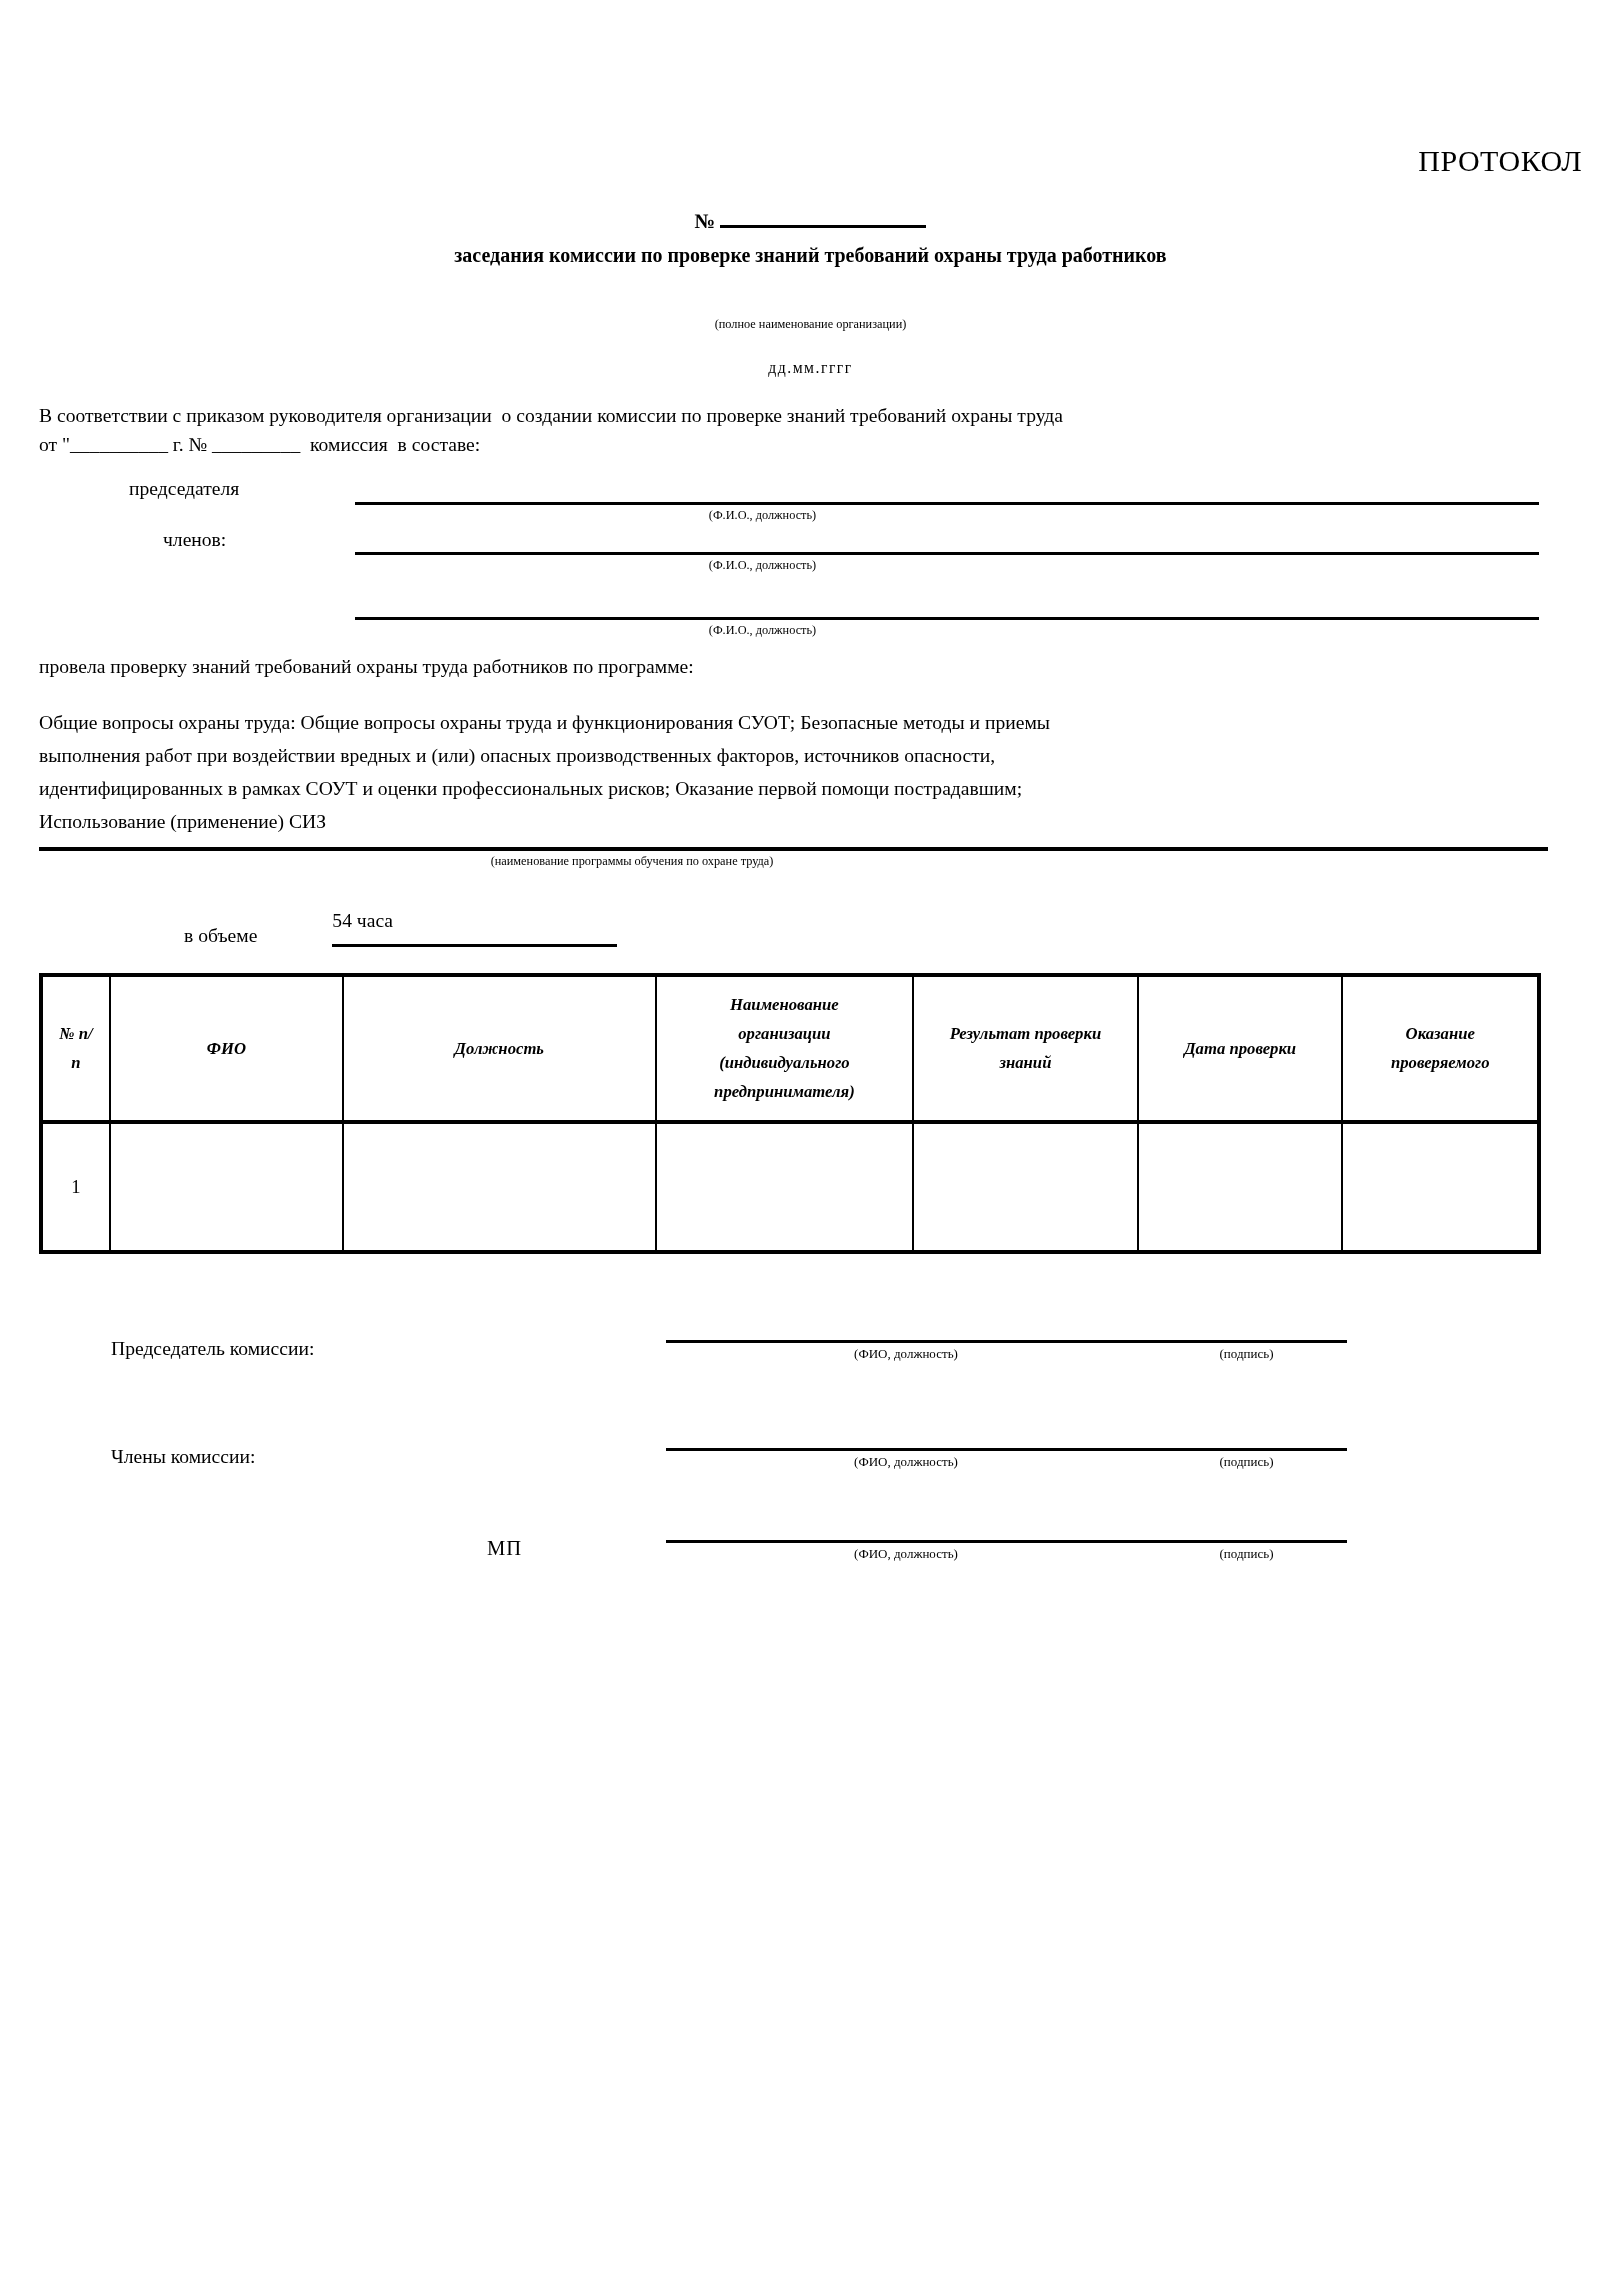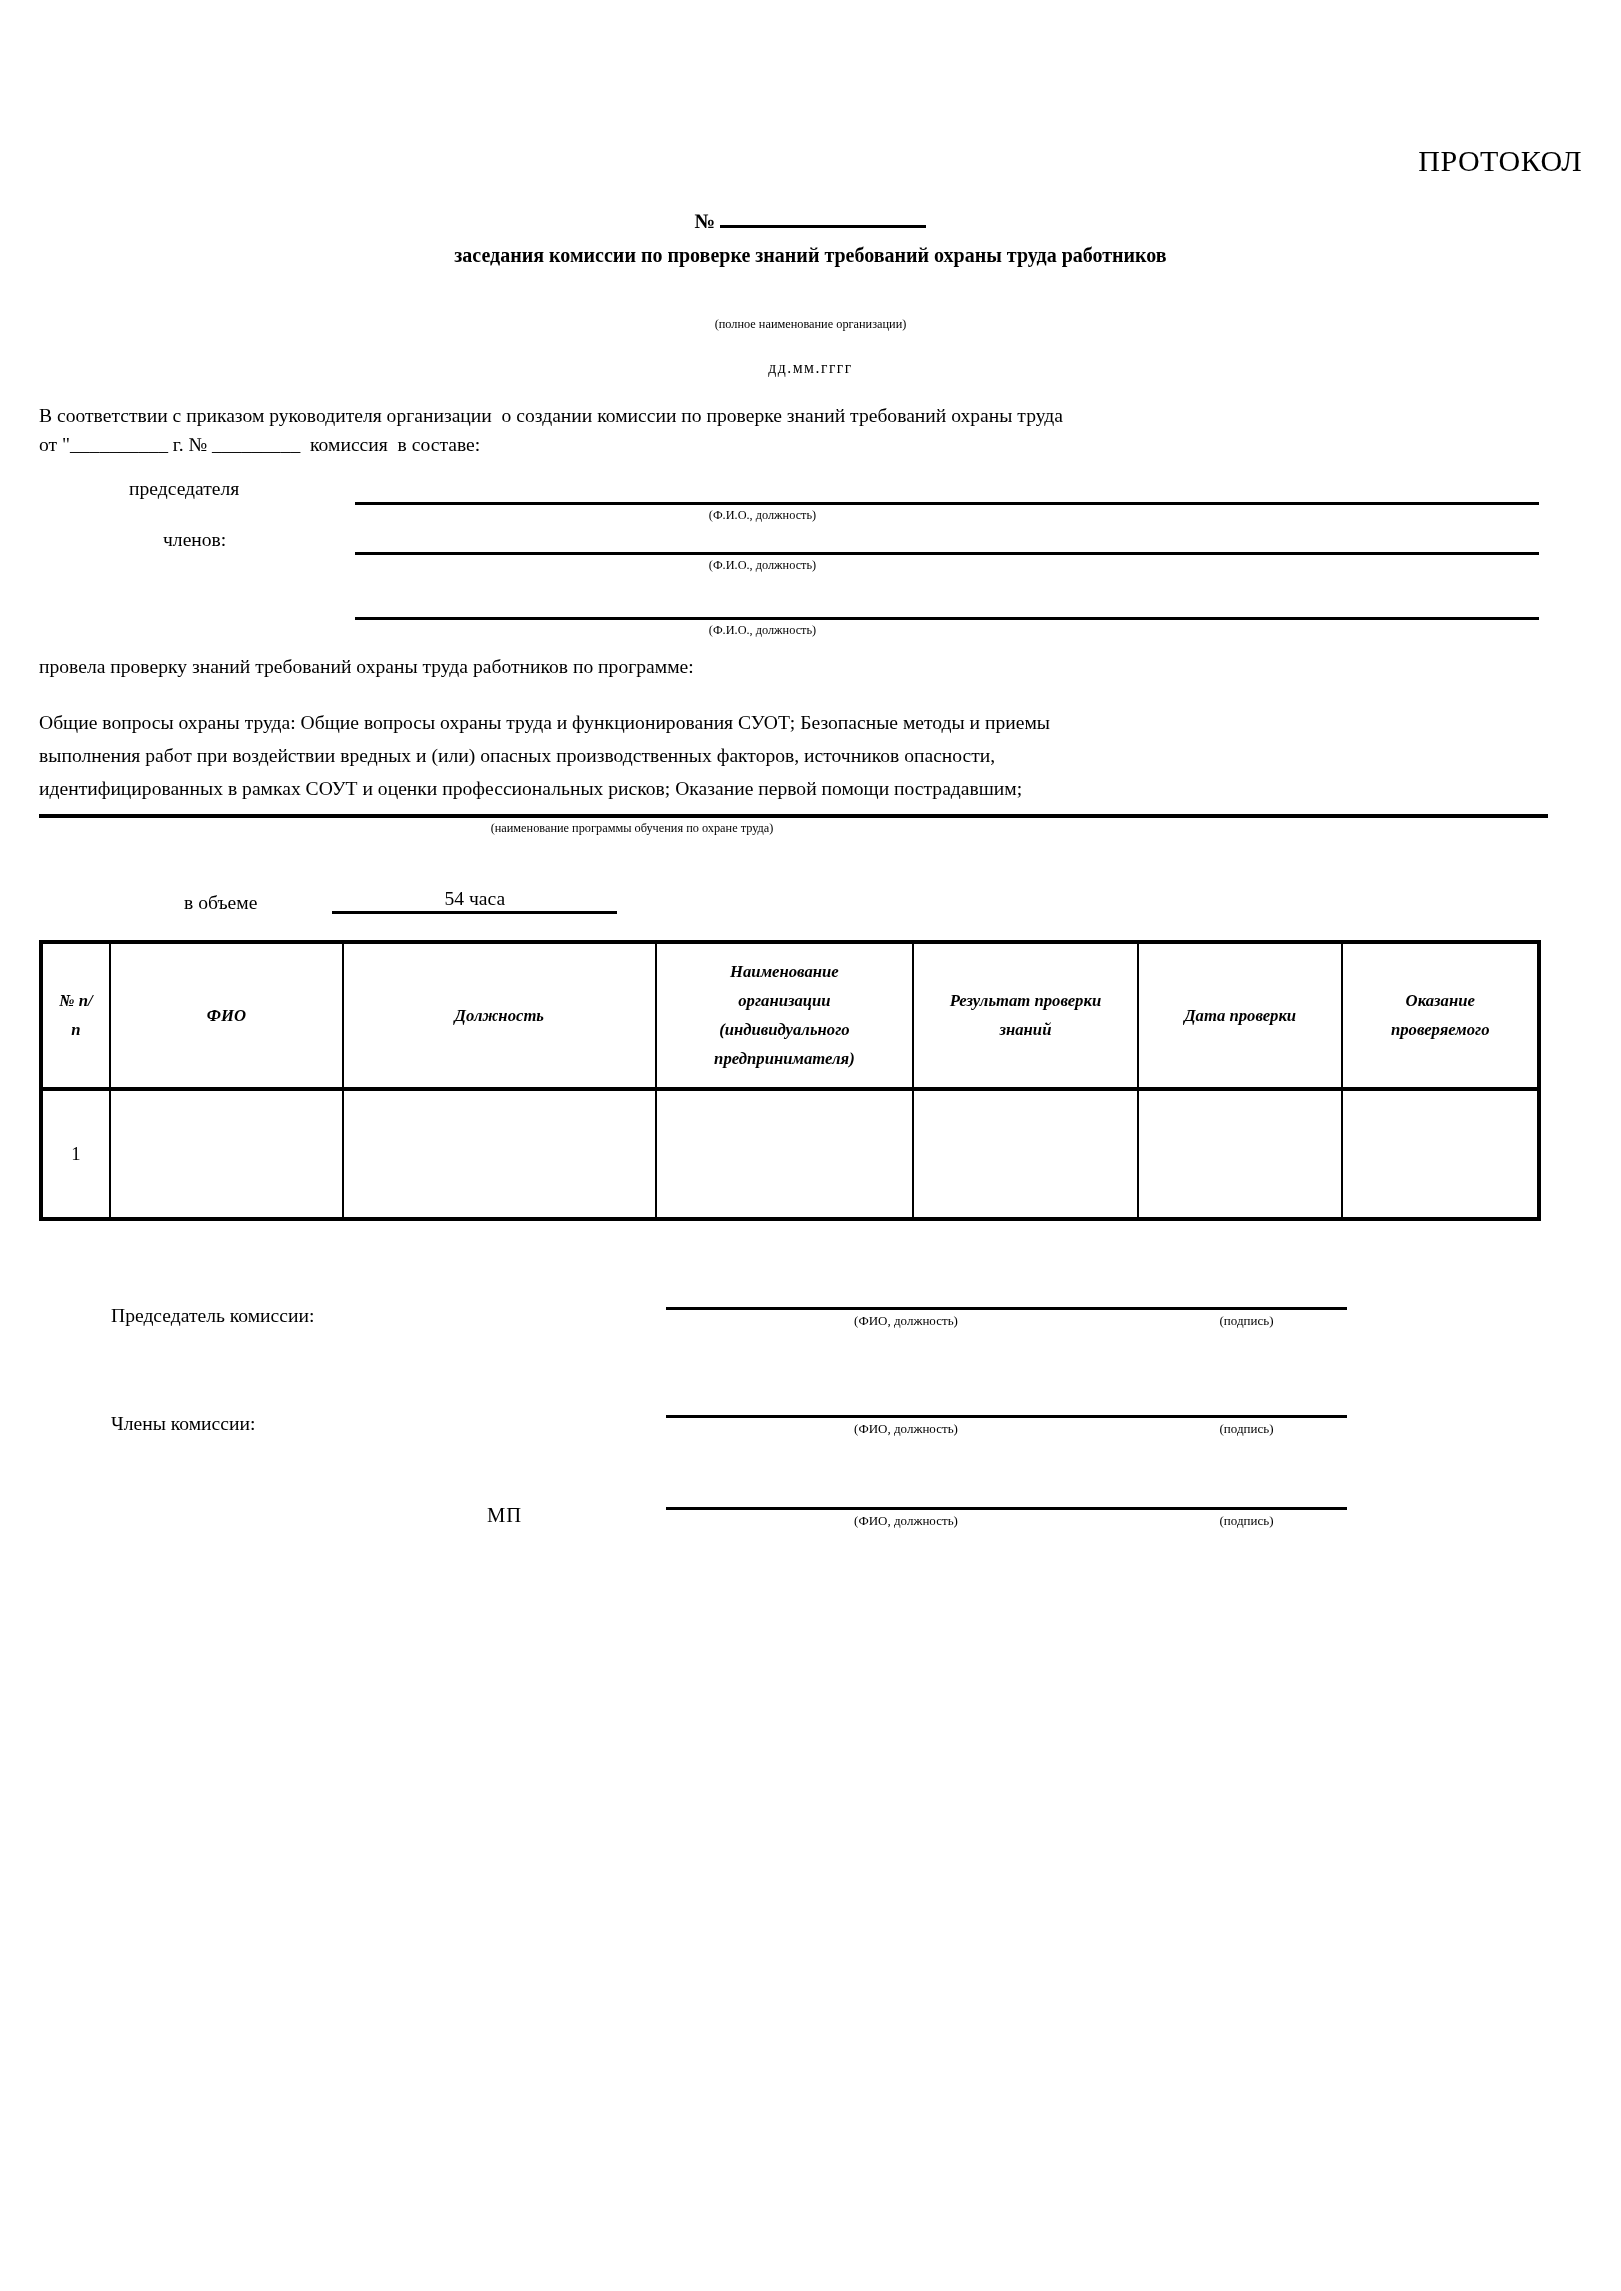--- a/index.html
+++ b/index.html
@@ -37,21 +37,21 @@
   .comp-caption{width:815px;text-align:center;font-size:12.3px;padding-top:2.9px;}
   
   .lead{margin-top:14.7px;line-height:27.4px;}
   .program{margin-top:25.5px;line-height:33px;}
   .program span{display:block;white-space:pre-wrap;}
   .program-underline{margin-top:9.8px;width:1509px;border-bottom:4.9px solid #000;}
   .program-caption{width:1186px;text-align:center;font-size:12.3px;padding-top:2.9px;}
   
   .volume-row{margin-top:33px;display:flex;align-items:flex-end;height:45px;}
   .volume-label{padding-left:145px;flex:none;}
-  .volume-field{margin-left:75px;width:285px;text-align:center;border-bottom:3.9px solid #000;padding-bottom:1px;flex:none;}
+  .volume-field{margin-left:75px;width:285px;text-align:left;border-bottom:3.9px solid #000;padding-bottom:12px;flex:none;}
   
   table.main{margin-top:25.5px;border-collapse:collapse;table-layout:fixed;width:1502px;}
   table.main,table.main th,table.main td{border:2px solid #000;}
   table.main{border:4.9px solid #000;}
   table.main thead tr{border-bottom:4.9px solid #000;}
   table.main th{
     font-weight:bold;font-style:italic;font-size:16.7px;line-height:29px;
     text-align:center;vertical-align:middle;height:147px;padding:3.9px 13.7px;box-sizing:border-box;
   }
   table.main th.c4{padding:3.9px 43px;}
@@ -118,20 +118,21 @@
       <div class="comp-caption">(Ф.И.О., должность)</div>
     </div>
   </div>
 
   <div class="lead">провела проверку знаний требований охраны труда работников по программе:</div>
 
   <div class="program">
     <span>Общие вопросы охраны труда: Общие вопросы охраны труда и функционирования СУОТ; Безопасные методы и приемы</span>
     <span>выполнения работ при воздействии вредных и (или) опасных производственных факторов, источников опасности,</span>
     <span>идентифицированных в рамках СОУТ и оценки профессиональных рисков; Оказание первой помощи пострадавшим;</span>
+    <span>Использование (применение) СИЗ</span>
   </div>
 
   <div class="program-underline"></div>
   <div class="program-caption">(наименование программы обучения по охране труда)</div>
 
   <div class="volume-row">
     <div class="volume-label">в объеме</div>
     <div class="volume-field">54 часа</div>
   </div>
 

